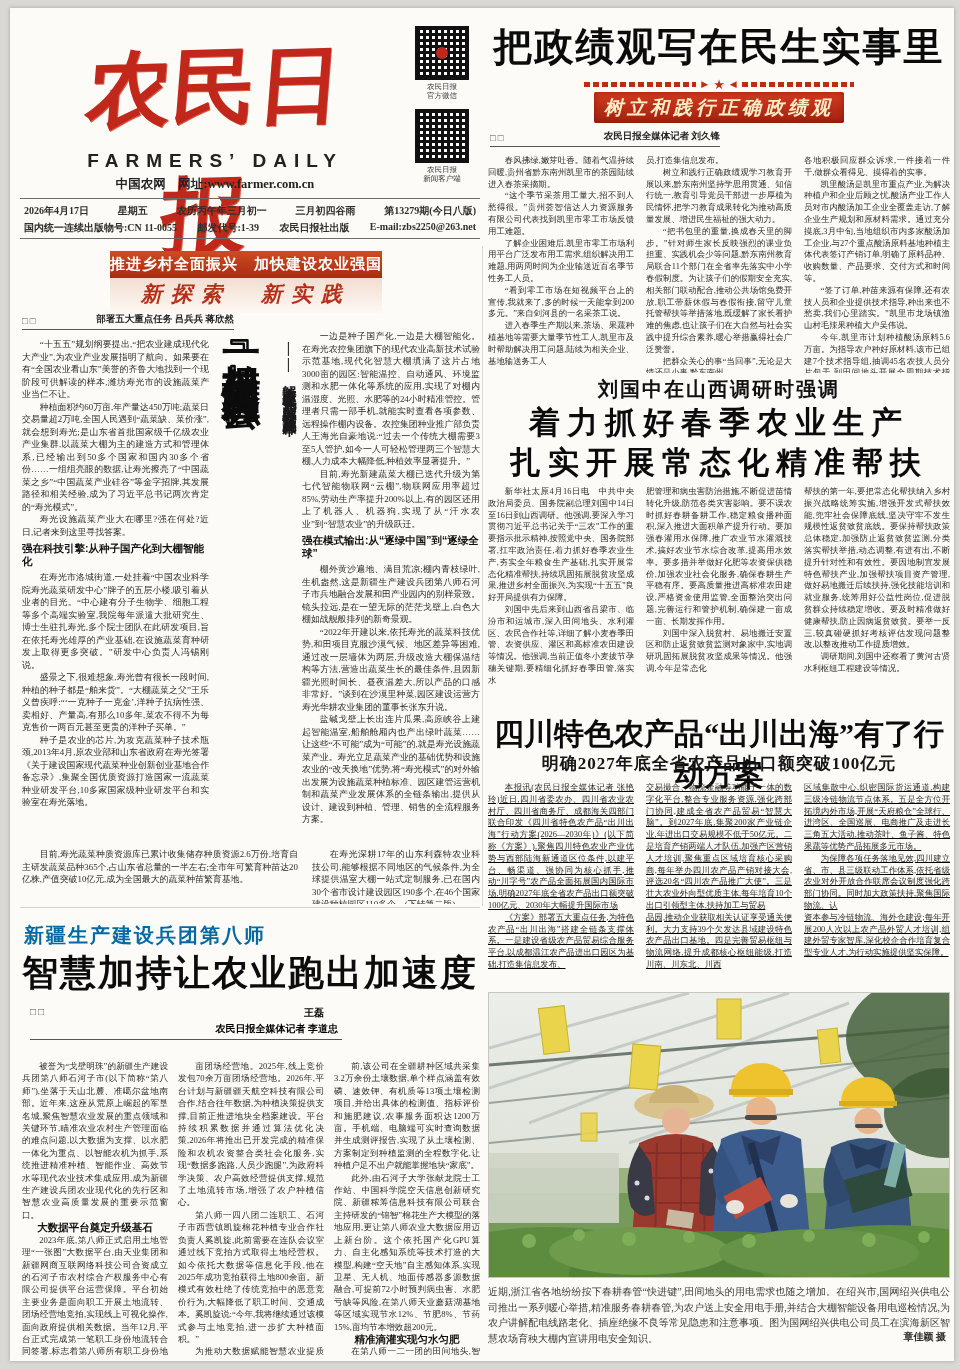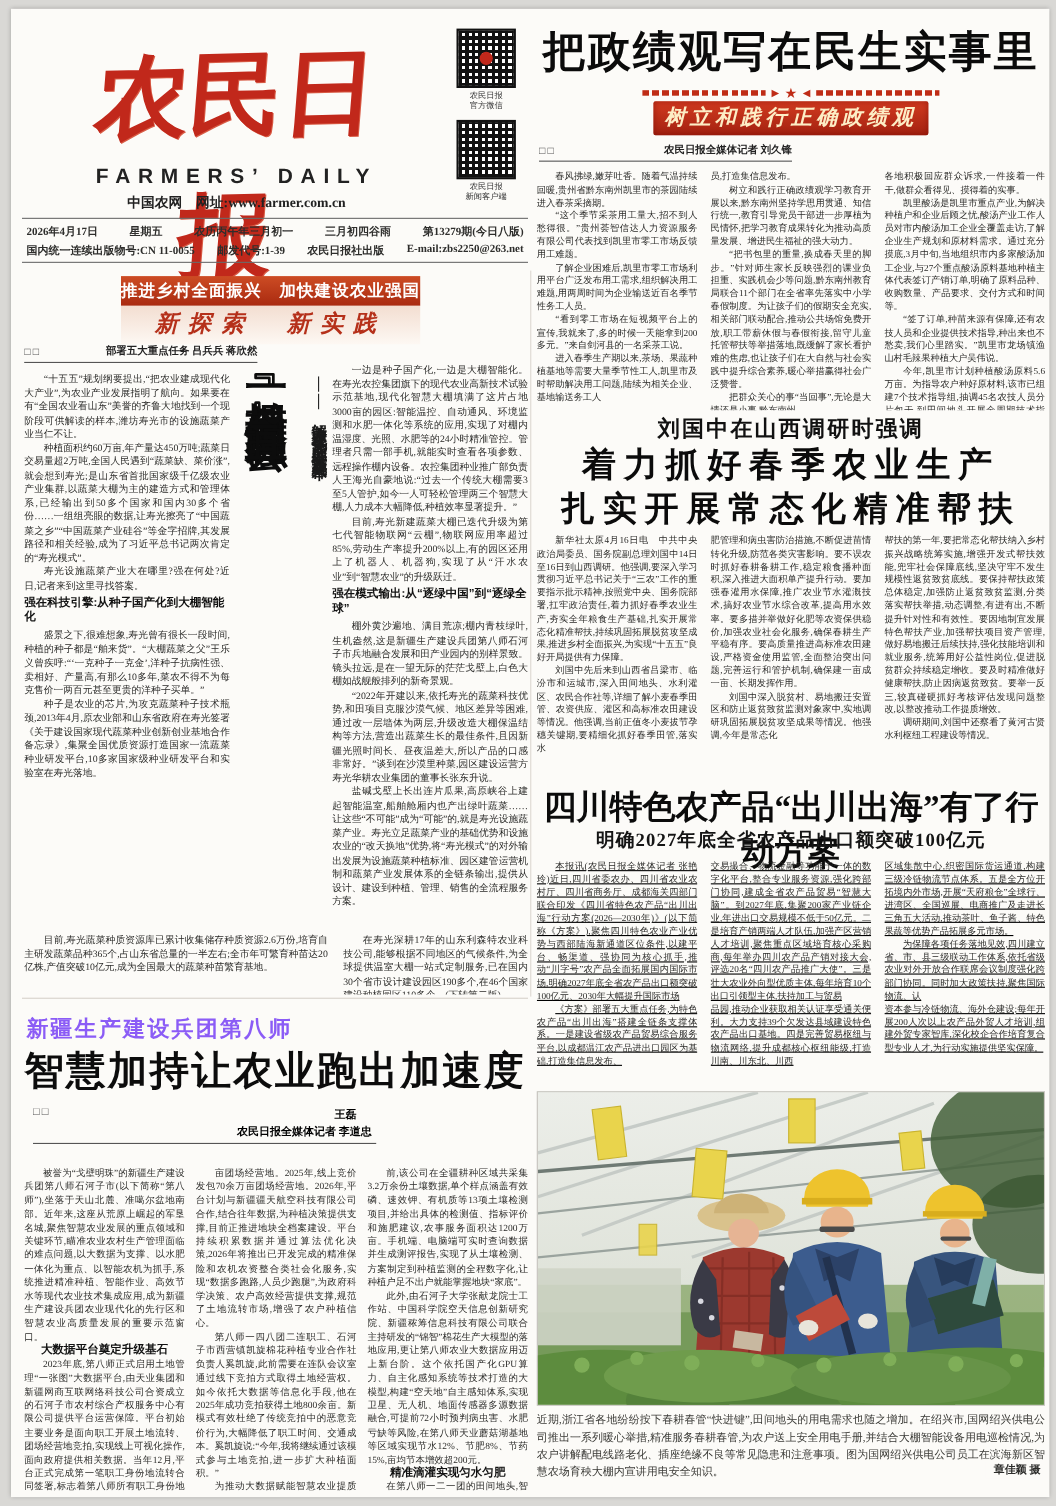--- a/index.html
+++ b/index.html
@@ -57,21 +57,21 @@
            font-weight:bold; font-size:14px; letter-spacing:2px; color:#1a1a1a; overflow:hidden; }
   .lead-cr { position:absolute; left:292px; top:322px; width:178px; height:514px; }
   .lead-bottom { position:absolute; left:12px; top:840px; width:458px; height:56px; display:flex; gap:14px; overflow:hidden; }
   .lead-bottom div { text-align:justify; font-size:8.9px; line-height:12.5px; color:#2b2b29; text-indent:2em; }
   .lb-a { width:276px; } .lb-b { flex:1; }
 
   .hdiv { position:absolute; left:10px; top:899px; width:460px; border-top:1px solid #d6d2cb; }
   .vdiv { position:absolute; left:472px; top:238px; height:660px; width:1px; background:#dcd8d1; }
 
   
-  .xj-kicker { position:absolute; left:14px; top:914px; font-size:20px; font-weight:900; color:#8b5cf6; letter-spacing:2px; }
+  .xj-kicker { position:absolute; left:14px; top:914px; font-size:20px; font-weight:900; color:#0369a1; letter-spacing:2px; }
   .xj-head { position:absolute; left:10px; top:941px; width:460px; text-align:center; font-size:36px; font-weight:900;
              letter-spacing:2px; color:#0c0c0c; }
   .xj-byline { position:absolute; left:20px; top:998px; width:312px; border-bottom:1px solid #555; padding-bottom:3px; font-size:10px; }
   .xj-byline .r1 { display:flex; justify-content:space-between; }
   .xj-byline .mk { color:#555; letter-spacing:2px; }
   .xj-byline .au { font-weight:bold; padding-right:18px; }
   .xj-byline .r2 { text-align:right; font-weight:bold; padding-right:4px; margin-top:2px; }
   .xj-cols { left:12px; top:1052px; width:458px; height:298px; gap:10px; }
 
   
@@ -156,20 +156,21 @@
 
   <div class="byline lead-byline">
     <span class="mk">□□</span>
     <span>部署五大重点任务 吕兵兵 蒋欣然</span>
   </div>
   <div class="col col-lead lead-c1">
     <p>“十五五”规划纲要提出,“把农业建成现代化大产业”,为农业产业发展指明了航向。如果要在有“全国农业看山东”美誉的齐鲁大地找到一个现阶段可供解读的样本,潍坊寿光市的设施蔬菜产业当仁不让。</p>
     <p>种植面积约60万亩,年产量达450万吨;蔬菜日交易量超2万吨,全国人民遇到“蔬菜缺、菜价涨”,就会想到寿光;是山东省首批国家级千亿级农业产业集群,以蔬菜大棚为主的建造方式和管理体系,已经输出到50多个国家和国内30多个省份……一组组亮眼的数据,让寿光擦亮了“中国蔬菜之乡”“中国蔬菜产业硅谷”等金字招牌,其发展路径和相关经验,成为了习近平总书记两次肯定的“寿光模式”。</p>
     <p>寿光设施蔬菜产业大在哪里?强在何处?近日,记者来到这里寻找答案。</p>
     <h4>强在科技引擎:从种子国产化到大棚智能化</h4>
+    <p>在寿光市洛城街道,一处挂着“中国农业科学院寿光蔬菜研发中心”牌子的五层小楼,吸引着从业者的目光。“中心建有分子生物学、细胞工程等多个高端实验室,我院每年派遣大批研究生、博士生驻扎寿光,多个院士团队在此研发项目,旨在依托寿光雄厚的产业基础,在设施蔬菜育种研发上取得更多突破。”研发中心负责人冯锡刚说。</p>
     <p>盛景之下,很难想象,寿光曾有很长一段时间,种植的种子都是“舶来货”。“大棚蔬菜之父”王乐义曾疾呼:“‘一克种子一克金’,洋种子抗病性强、卖相好、产量高,有那么10多年,菜农不得不为每克售价一两百元甚至更贵的洋种子买单。”</p>
     <p>种子是农业的芯片,为攻克蔬菜种子技术瓶颈,2013年4月,原农业部和山东省政府在寿光签署《关于建设国家现代蔬菜种业创新创业基地合作备忘录》,集聚全国优质资源打造国家一流蔬菜种业研发平台,10多家国家级种业研发平台和实验室在寿光落地。</p>
   </div>
   <div class="vhead">『一棵菜』如何富民又强县?</div>
   <div class="vsub">——解读农业现代化大产业的『寿光设施蔬菜样本』</div>
   <div class="col col-lead lead-cr">
     <p>一边是种子国产化,一边是大棚智能化。在寿光农控集团旗下的现代农业高新技术试验示范基地,现代化智慧大棚填满了这片占地3000亩的园区:智能温控、自动通风、环境监测和水肥一体化等系统的应用,实现了对棚内温湿度、光照、水肥等的24小时精准管控。管理者只需一部手机,就能实时查看各项参数、远程操作棚内设备。农控集团种业推广部负责人王海光自豪地说:“过去一个传统大棚需要3至5人管护,如今一人可轻松管理两三个智慧大棚,人力成本大幅降低,种植效率显著提升。”</p>
     <p>目前,寿光新建蔬菜大棚已迭代升级为第七代智能物联网“云棚”,物联网应用率超过85%,劳动生产率提升200%以上,有的园区还用上了机器人、机器狗,实现了从“汗水农业”到“智慧农业”的升级跃迁。</p>
     <h4>强在模式输出:从“逐绿中国”到“逐绿全球”</h4>
     <p>棚外黄沙遍地、满目荒凉;棚内青枝绿叶,生机盎然,这是新疆生产建设兵团第八师石河子市兵地融合发展和田产业园内的别样景致。镜头拉远,是在一望无际的茫茫戈壁上,白色大棚如战舰般排列的新奇景观。</p>

